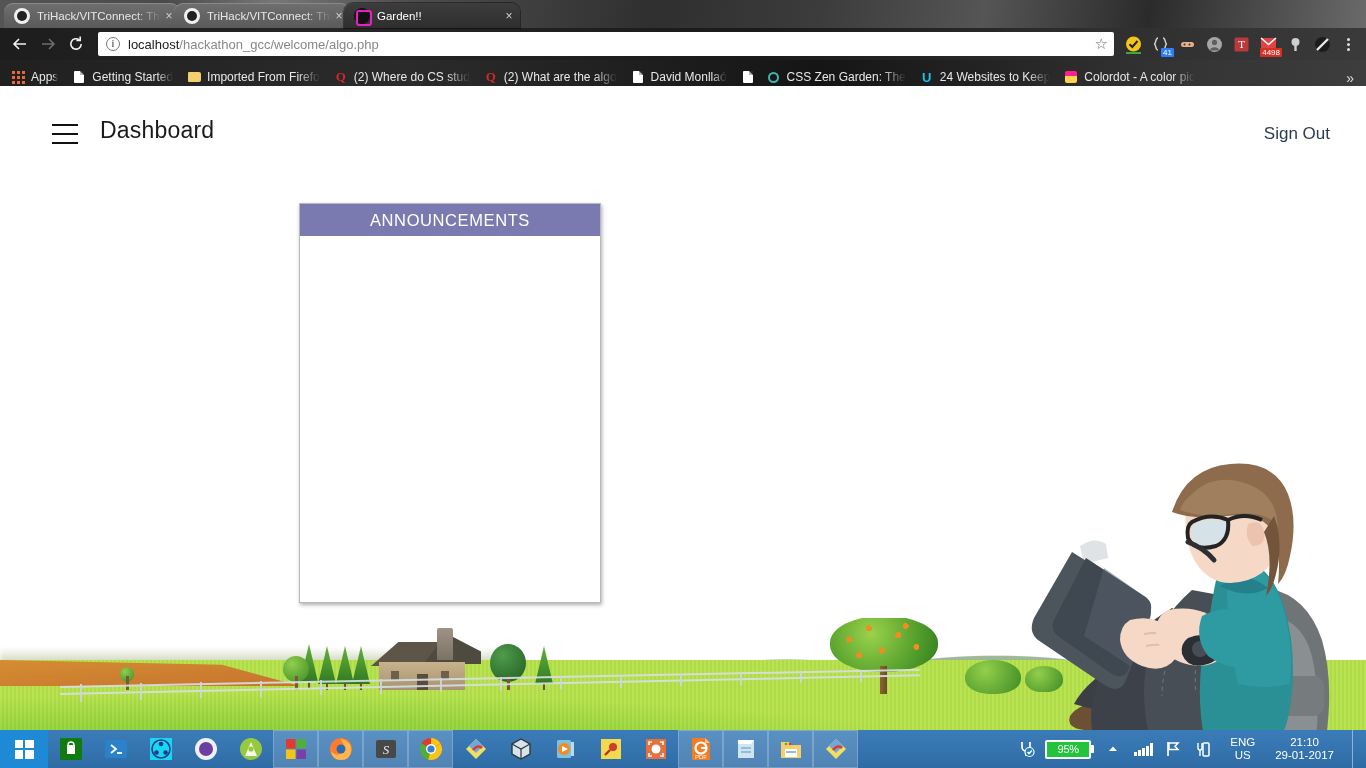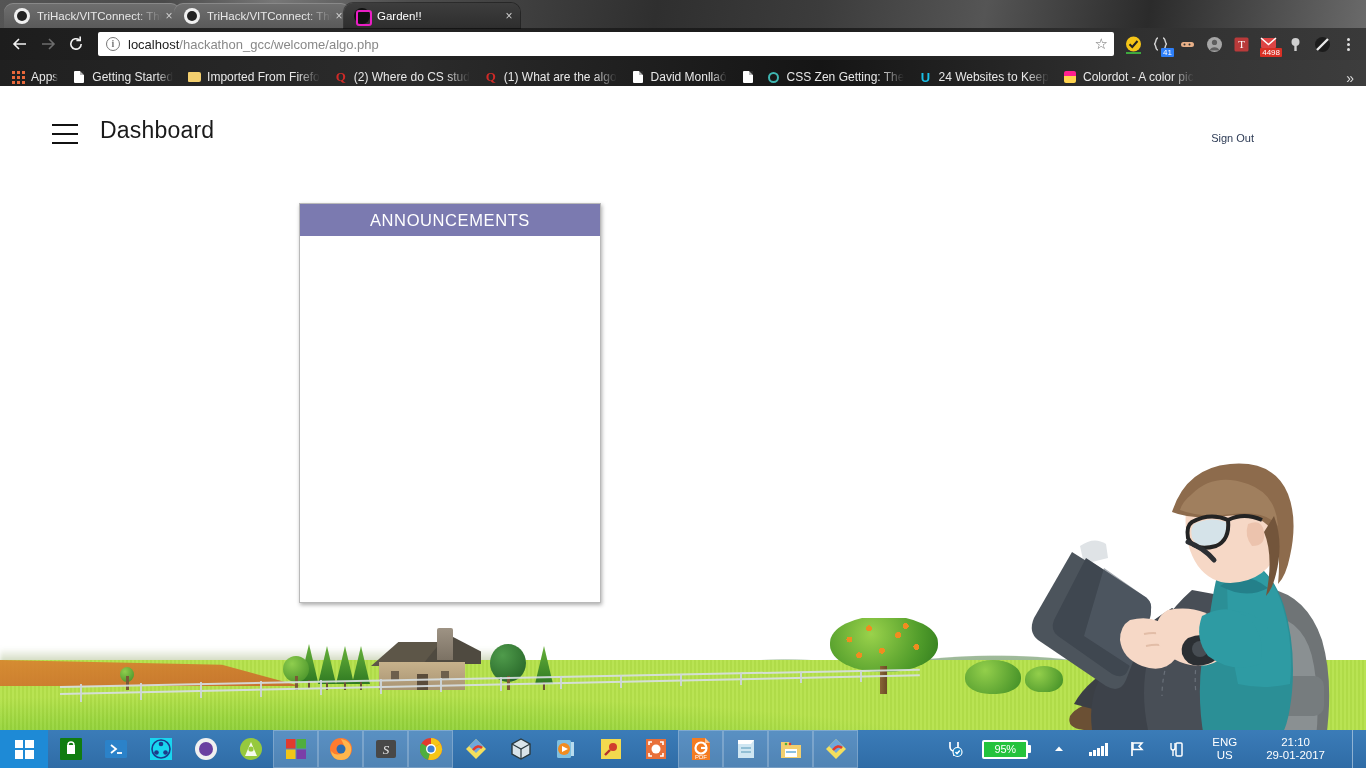--- a/index.html
+++ b/index.html
@@ -278,22 +278,22 @@
     width: 100%; height: 58px;
     display: flex; align-items: flex-end;
     padding: 0 24px;
     background: transparent;
   }
   .hamburger { width: 26px; height: 20px; margin-left: 12px; margin-right: 22px;
                display:flex; flex-direction:column; justify-content:space-between; cursor:pointer;}
   .hamburger i { display:block; height:2px; background:#111; width:100%; }
   .app-title { font-size: 23px; color: #1a1a1a; font-weight: 400; letter-spacing:.2px; }
   .signout {
-    margin-left: auto; margin-right: 104px;
-    font-size: 11px; color: #2d3b55; cursor: pointer; text-decoration: none;
+    margin-left: auto; margin-right: 28px;
+    font-size: 17px; color: #2d3b55; cursor: pointer; text-decoration: none;
   }
 
   
   .cards { position:absolute; top:117px; left:299px; display:flex; gap:98px; }
   .card {
     width: 302px; height: 400px;
     background: #fff;
     border: 1px solid #b9b9b9;
     box-shadow: 1px 2px 4px rgba(0,0,0,.32);
     display: flex; flex-direction: column;
@@ -321,21 +321,21 @@
   .winlogo { width:19px;height:19px;display:grid;grid-template-columns:1fr 1fr;grid-template-rows:1fr 1fr;gap:2px;}
   .winlogo i{background:#fff;display:block;}
   .tb-icons { display:flex; align-items:center; height:38px; }
   .tb {
     width: 45px; height: 38px;
     display:flex; align-items:center; justify-content:center; cursor:pointer;
     position: relative;
   }
   .tb.open { background: rgba(255,255,255,.16); box-shadow: inset 0 0 0 1px rgba(255,255,255,.22); }
   .tb .gl { width:26px; height:26px; display:block; }
-  .tray { margin-left:auto; display:flex; align-items:center; height:38px; padding-right:6px; gap:17px;}
+  .tray { margin-left:auto; display:flex; align-items:center; height:38px; padding-right:6px; gap:8px;}
   .tray .ti { width:22px;height:38px;display:flex;align-items:center;justify-content:center;color:#fff;cursor:pointer;}
   .battery {
     display:flex; align-items:center; cursor:pointer;
   }
   .batt-body{width:46px;height:19px;border:2px solid #fff;border-radius:2px;background:#24c33c;
     color:#fff;font-size:11px;display:flex;align-items:center;justify-content:center;letter-spacing:-.2px;}
   .batt-tip{width:3px;height:8px;background:#fff;border-radius:0 1px 1px 0;}
   .lang { color:#fff;font-size:11.5px;line-height:13px;text-align:center;padding:0 8px;cursor:pointer;}
   .clock { color:#fff;font-size:11.5px;line-height:13px;text-align:center;padding:0 10px 0 4px;cursor:pointer;}
   .showdesk { width:8px;height:38px;border-left:1px solid rgba(255,255,255,.45); cursor:pointer;}
@@ -484,39 +484,39 @@
           <span class="folder-ico"></span>
         </span>
       <span class="bm-label">Imported From Firefo</span>
     </div>
     <div class="bm">
       <span class="bmico q-ico">Q</span>
       <span class="bm-label">(2) Where do CS stud</span>
     </div>
     <div class="bm">
       <span class="bmico q-ico">Q</span>
-      <span class="bm-label">(1) What are the algo</span>
+      <span class="bm-label">(2) What are the algo</span>
     </div>
     <div class="bm">
       <span class="bmico">
           <span class="page-ico"></span>
         </span>
       <span class="bm-label">David Monllaó</span>
     </div>
     <div class="bm" style="max-width:26px">
       <span class="bmico">
           <span class="page-ico"></span>
         </span>
       <span class="bm-label"></span>
     </div>
     <div class="bm">
       <span class="bmico">
           <span class="ring-ico"></span>
         </span>
-      <span class="bm-label">CSS Zen Getting: The</span>
+      <span class="bm-label">CSS Zen Garden: The</span>
     </div>
     <div class="bm">
       <span class="bmico u-ico">U</span>
       <span class="bm-label">24 Websites to Keep</span>
     </div>
     <div class="bm">
       <span class="bmico">
           <span class="dot-ico"></span>
         </span>
       <span class="bm-label">Colordot - A color pic</span>

